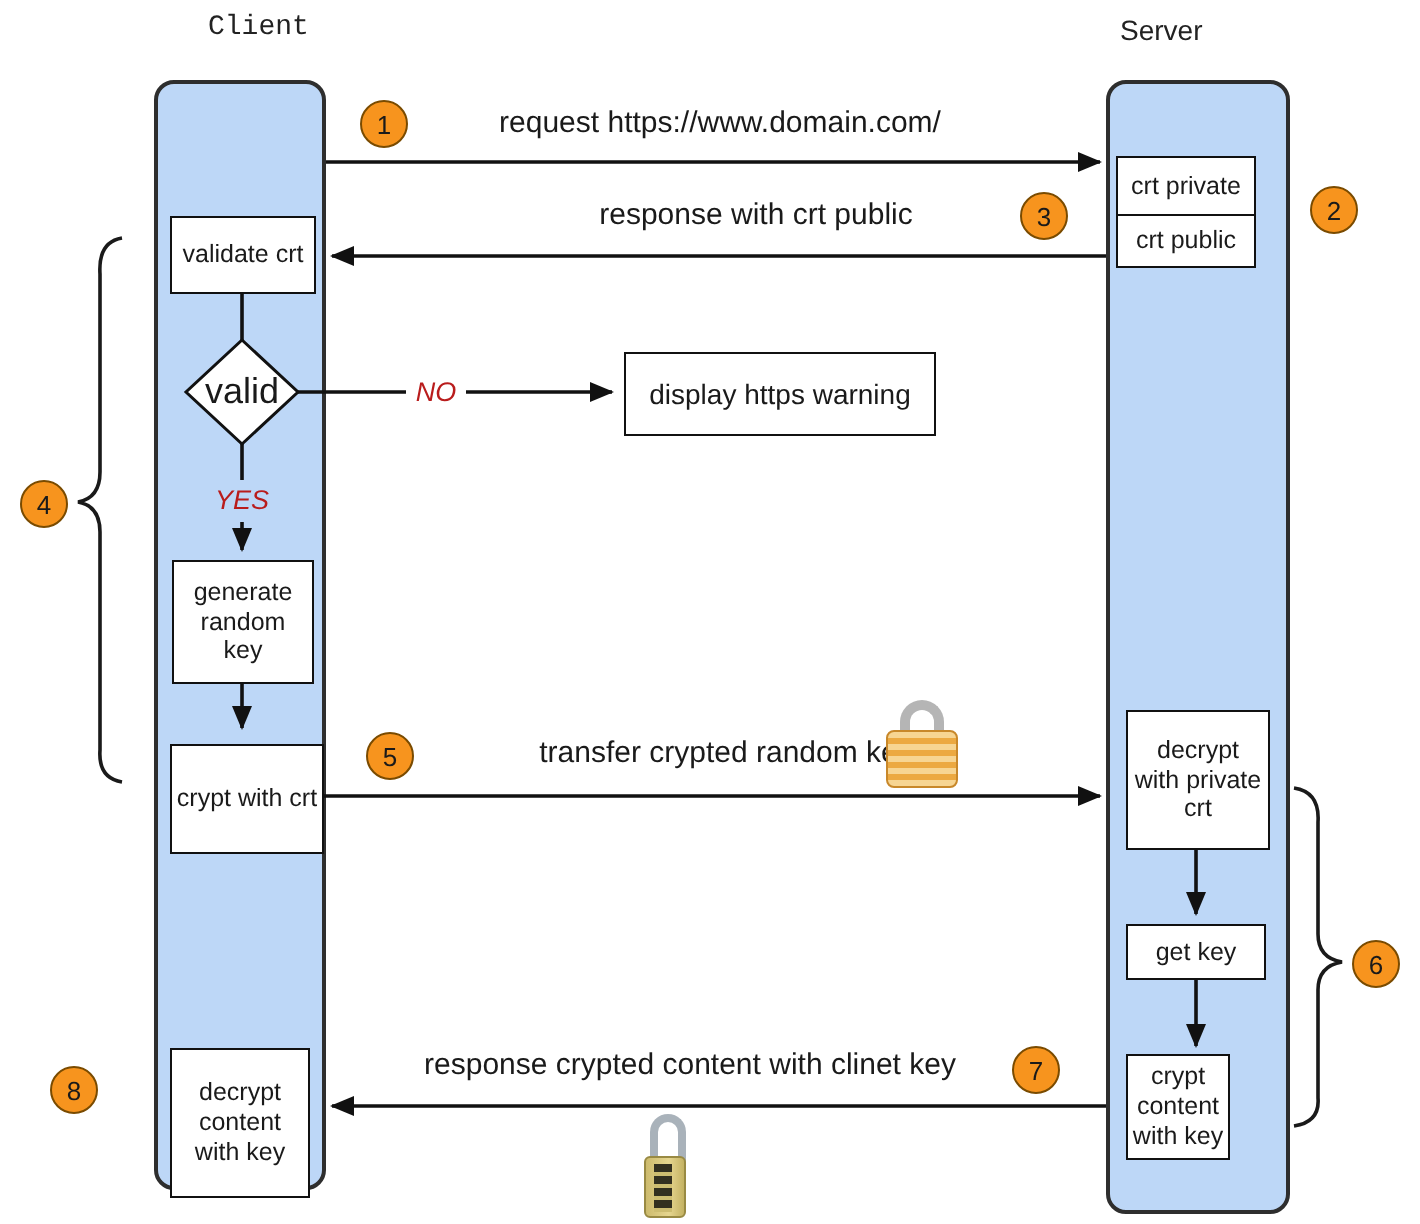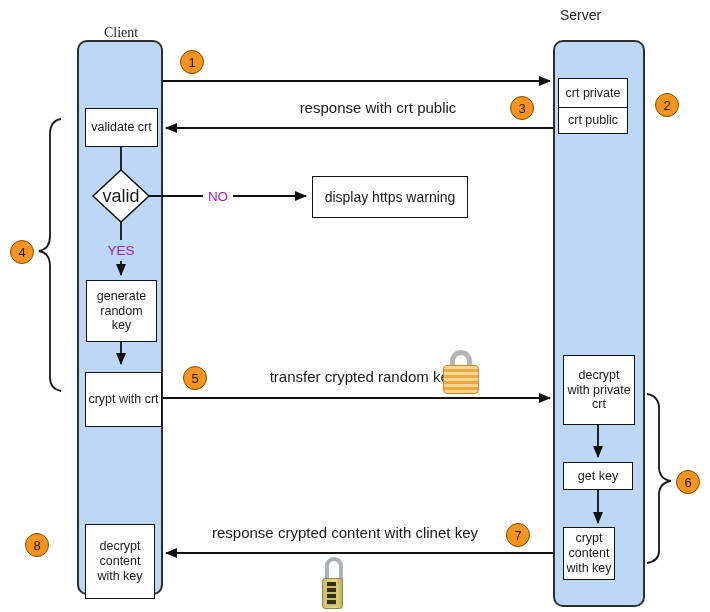--- a/index.html
+++ b/index.html
@@ -5,31 +5,31 @@
   html,body{margin:0;padding:0;background:#fff;}
   #canvas{
     position:relative;width:710px;height:612px;background:#ffffff;
     font-family:"Liberation Sans",sans-serif;color:#1a1a1a;overflow:hidden;
   }
   .lane{
     position:absolute;background:#bdd7f7;border:2px solid #2e2e2e;border-radius:10px;
     box-sizing:border-box;
   }
   .lane-label{position:absolute;font-size:14px;color:#222;white-space:nowrap;}
-  .mono{font-family:Liberation Serif, serif;margin-top:19px;}
+  .mono{font-family:Liberation Mono, monospace;}
   .node{
     position:absolute;background:#ffffff;border:1.5px solid #111;box-sizing:border-box;
     display:flex;align-items:center;justify-content:center;text-align:center;
     font-size:12.5px;line-height:1.18;padding:1px 2px;
   }
   .msg{
     position:absolute;font-size:15px;white-space:nowrap;transform:translateX(-50%);
     color:#1a1a1a;
   }
-  .small-label{position:absolute;font-size:13.5px;white-space:nowrap;transform:translate(-50%,-50%);color:#a21caf;}
+  .small-label{position:absolute;font-size:13.5px;white-space:nowrap;transform:translate(-50%,-50%);color:#b91c1c;font-style:italic;}
   .step{
     position:absolute;width:24px;height:24px;border-radius:50%;
     background:#F7941E;border:1.5px solid #7a4b00;box-sizing:border-box;
     display:flex;align-items:center;justify-content:center;
     font-size:13px;color:#1a1a1a;
   }
   svg.wires{position:absolute;left:0;top:0;z-index:2;}
   .lane{z-index:1;}
   .node,.msg,.small-label,.step,.icon-wrap{z-index:3;}
   .diamond-label{
@@ -106,20 +106,21 @@
   <div class="node" style="left:558px;top:106.5px;width:70px;height:27px;">crt public</div>
   <div class="node" style="left:563px;top:355px;width:72px;height:70px;">decrypt with private crt</div>
   <div class="node" style="left:563px;top:462px;width:70px;height:28px;">get key</div>
   <div class="node" style="left:563px;top:527px;width:52px;height:53px;">crypt content with key</div>
 
   <div class="diamond-label" style="left:121px;top:196px;">valid</div>
   <div class="small-label" style="left:218px;top:196px;">NO</div>
   <div class="small-label" style="left:121px;top:250px;">YES</div>
   <div class="node" style="left:312px;top:176px;width:156px;height:42px;font-size:14px;">display https warning</div>
 
+  <div class="msg" style="left:360px;top:53px;">request https://www.domain.com/</div>
   <div class="msg" style="left:378px;top:99px;">response with crt public</div>
   <div class="msg" style="left:363px;top:368px;">transfer crypted random key</div>
   <div class="msg" style="left:345px;top:524px;">response crypted content with clinet key</div>
 
   <div class="step" style="left:180px;top:50px;">1</div>
   <div class="step" style="left:655px;top:93px;">2</div>
   <div class="step" style="left:510px;top:96px;">3</div>
   <div class="step" style="left:10px;top:240px;">4</div>
   <div class="step" style="left:183px;top:366px;">5</div>
   <div class="step" style="left:676px;top:470px;">6</div>

